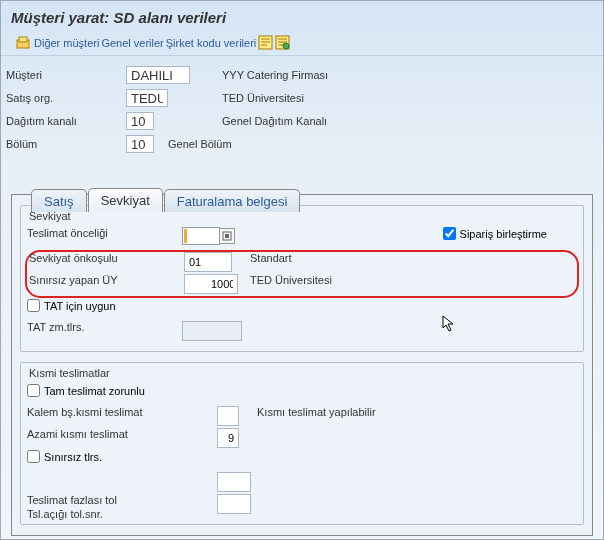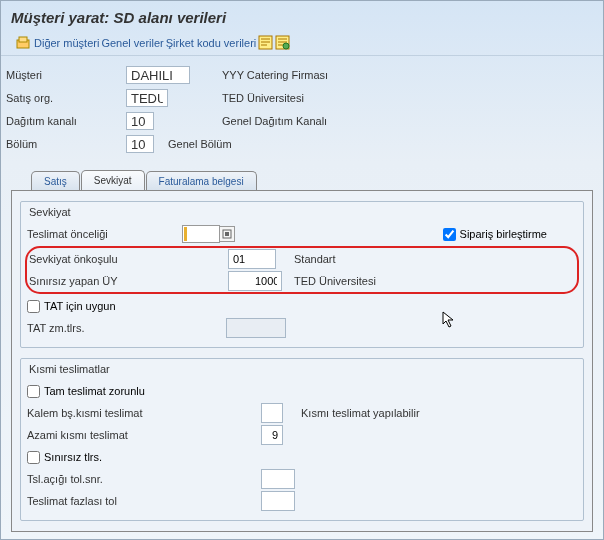--- a/index.html
+++ b/index.html
@@ -83,26 +83,26 @@
       margin-top: 6px;
       padding-left: 20px;
       position: relative;
     }
     .tab {
       background: linear-gradient(to bottom,#eef3f9,#d8e3ee);
       border: 1px solid #888;
       border-bottom: none;
       border-radius: 5px 5px 0 0;
       padding: 4px 12px 3px 12px;
-      font-size: 10px;
+      font-size: 13px;
       color: #2a5a9a;
       margin-right: 1px;
       cursor: pointer;
       position: relative;
-      top: 0;
+      top: 18px;
     }
     .tab.active {
       background: linear-gradient(to bottom,#f9fbfd,#eaf0f7);
       color: #333;
       padding-bottom: 4px;
       border-color: #888;
       z-index: 2;
     }
     .tab-panel {
       background: #edf2f8;
@@ -117,35 +117,34 @@
       padding: 2px 6px 8px 6px;
       border-radius: 2px;
     }
     .groupbox-title {
       font-size: 11px;
       color: #333;
       padding: 2px 0 5px 2px;
     }
     .grow {
       display: flex;
-      align-items: center;
+      align-items: flex-start;
       height: 22px;
     }
     .glabel {
       width: 155px;
       color: #333;
       font-size: 11px;
     }
     .ginput {
       background: #fff;
       border: 1px solid #a8b8c8;
       height: 20px;
       padding: 1px 4px;
       font-size: 11px;
-      margin-left: 44px;
     }
     .w50 { width: 48px; }
     .w70 { width: 54px; padding-left: 26px; }
     .gval {
       color: #333;
       margin-left: 18px;
       font-size: 11px;
     }
     .check {
       display: flex;
@@ -333,21 +332,21 @@
           <span class="glabel" style="width:190px;">Azami kısmı teslimat</span>
           <input class="ginput" style="width: 22px; text-align: right;" value="9">
         </div>
         <div class="grow">
           <label class="check">
             <input type="checkbox" style="">
             <span>Sınırsız tlrs.</span>
           </label>
         </div>
         <div class="grow">
-          <span class="glabel" style="width:190px;">Tsl.açığı tol.snr.</span>
+          <span class="glabel" style="width:190px;margin-top:36px;">Tsl.açığı tol.snr.</span>
           <input class="ginput" style="width: 34px;">
         </div>
         <div class="grow">
           <span class="glabel" style="width:190px;">Teslimat fazlası tol</span>
           <input class="ginput" style="width: 34px;">
         </div>
       </div>
 
     </div>
   </div>

